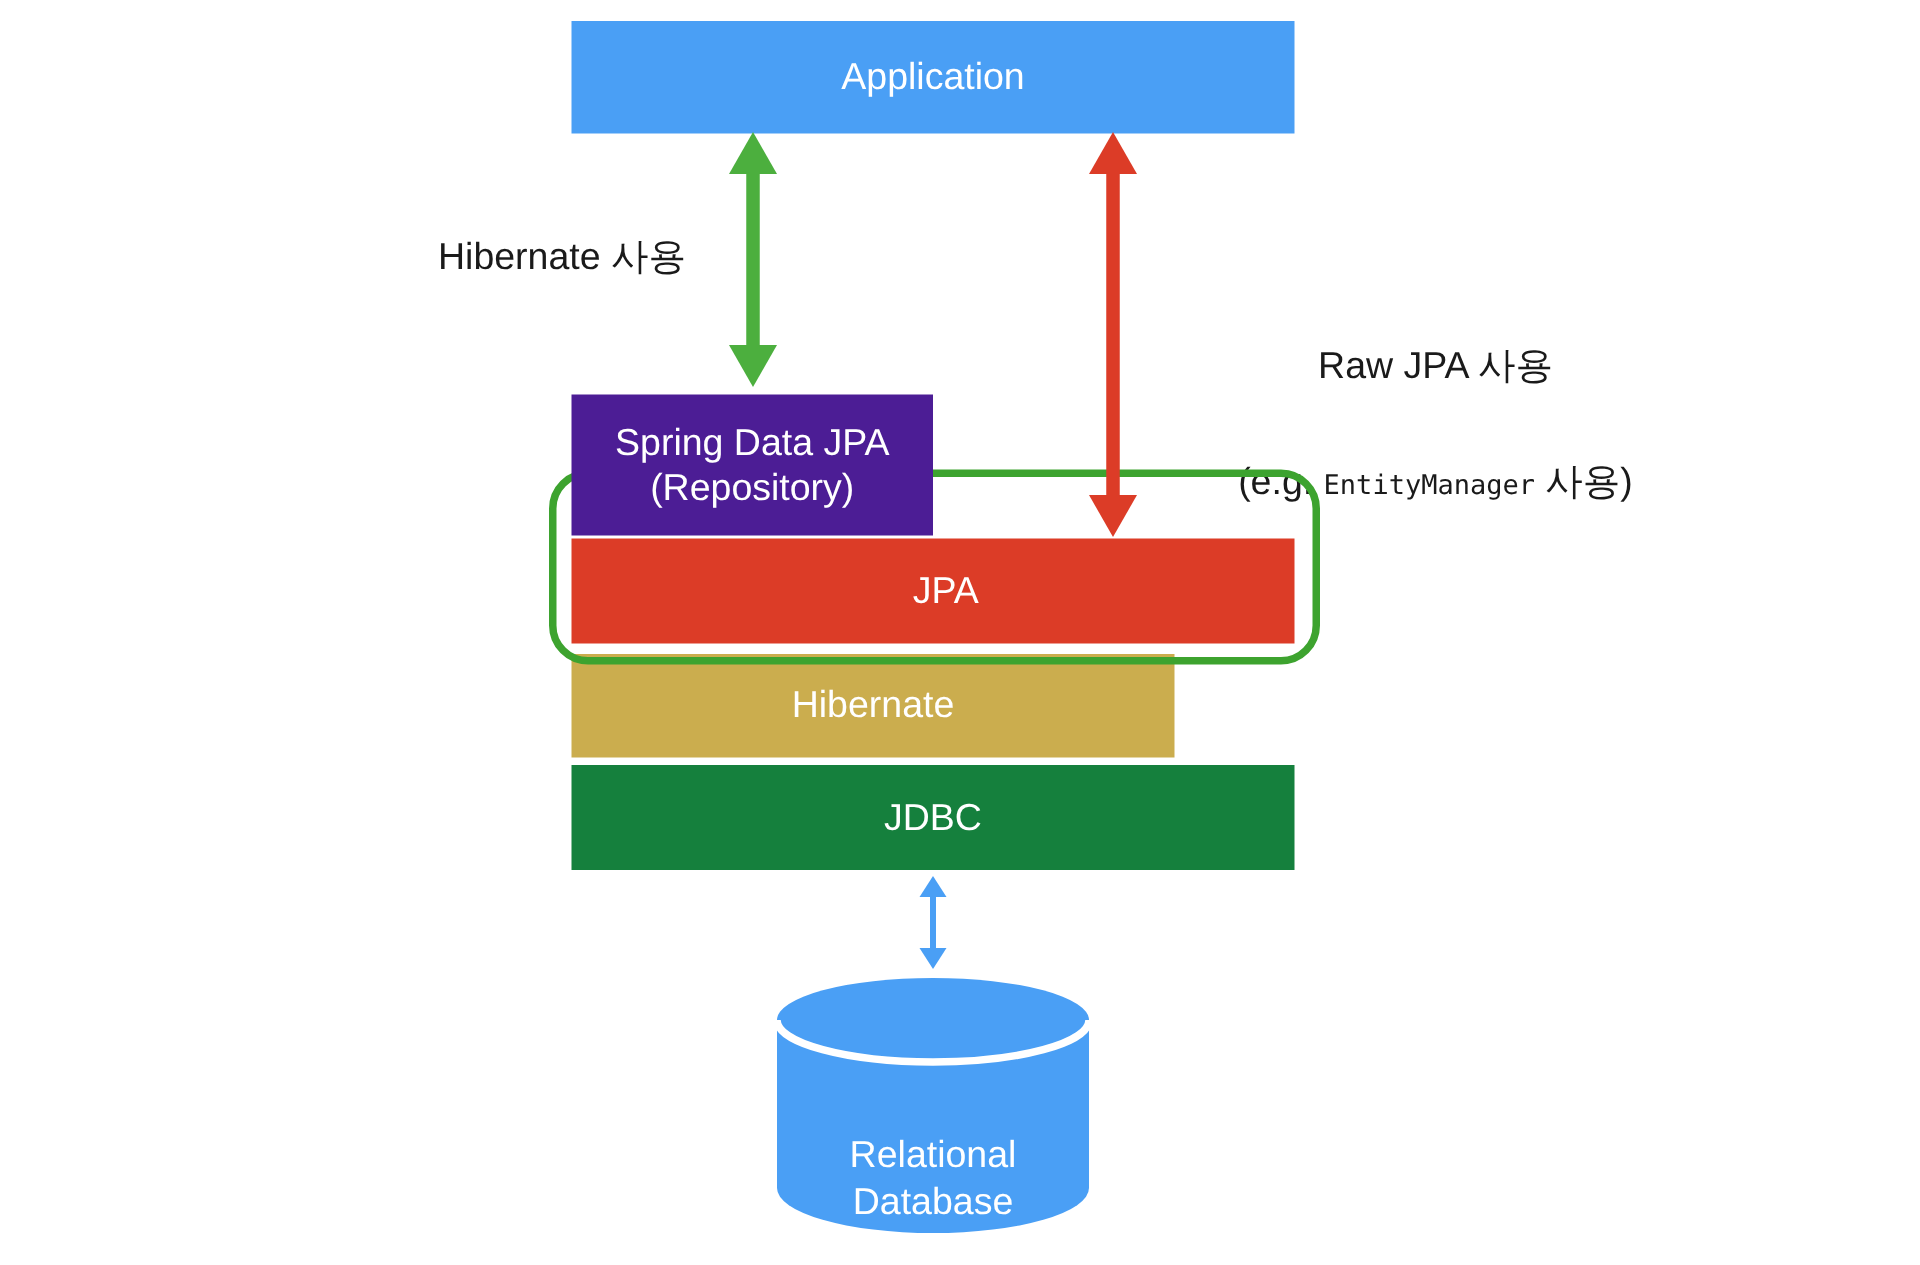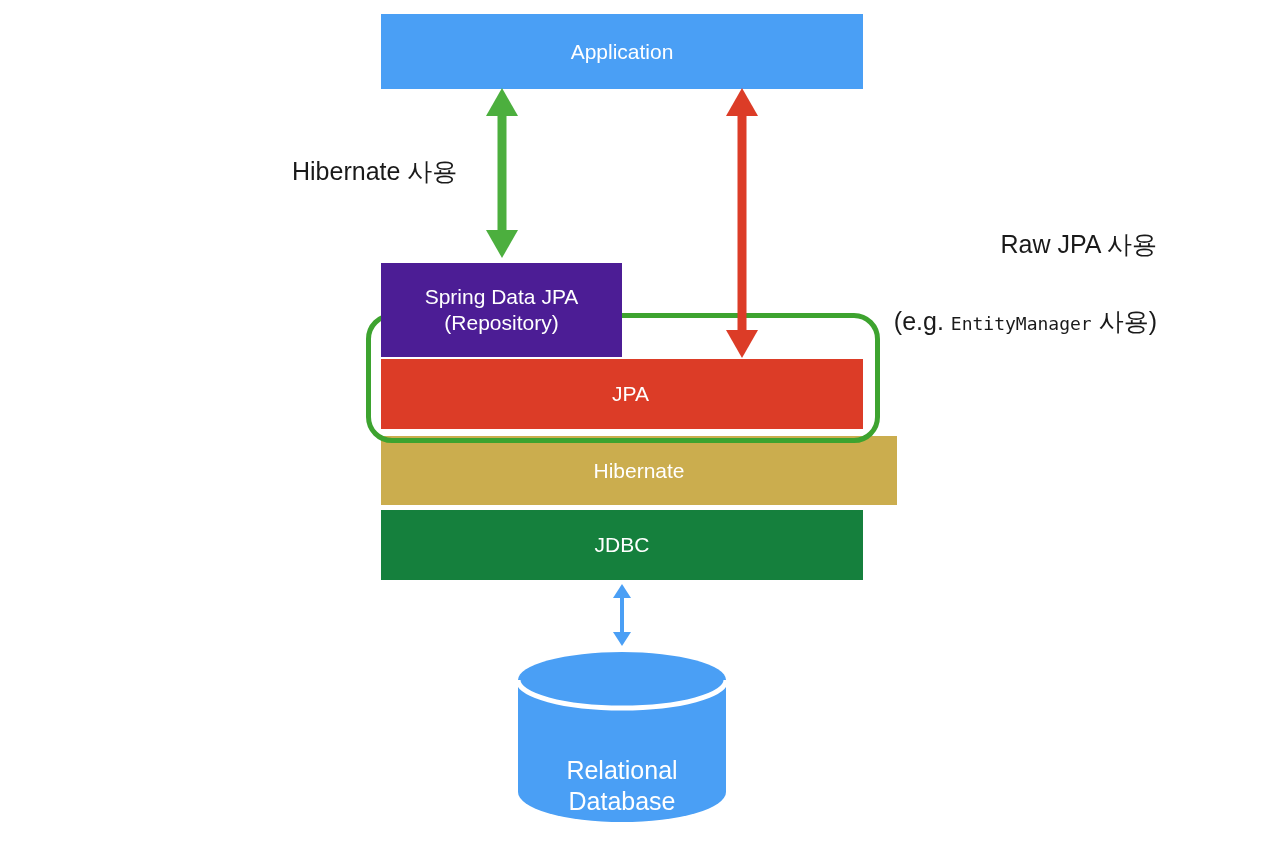--- a/index.html
+++ b/index.html
@@ -16,21 +16,21 @@
     height: 843px;
     background: #ffffff;
     overflow: hidden;
   }
   .layer-box {
     position: absolute;
     display: flex;
     align-items: center;
     justify-content: center;
     color: #ffffff;
-    font-size: 21px;
+    font-size: 25px;
     line-height: 1.22;
     text-align: center;
     box-sizing: border-box;
     white-space: pre-line;
   }
   #box-application {
     left: 381px;
     top: 14px;
     width: 482px;
     height: 75px;
@@ -49,21 +49,21 @@
     top: 359px;
     width: 482px;
     height: 70px;
     background: #dc3c27;
     z-index: 5;
     padding-left: 17px;
   }
   #box-hibernate {
     left: 381px;
     top: 436px;
-    width: 516px;
+    width: 402px;
     height: 69px;
     background: #cbad4e;
     z-index: 2;
   }
   #box-jdbc {
     left: 381px;
     top: 510px;
     width: 482px;
     height: 70px;
     background: #15803d;
@@ -104,21 +104,21 @@
   #label-repository {
     left: 292px;
     top: 152px;
     width: 210px;
     text-align: left;
   }
   #label-rawjpa {
     left: 757px;
     top: 186px;
     width: 400px;
-    text-align: right;
+    text-align: center;
   }
   .mono {
     font-family: "DejaVu Sans Mono", "Liberation Mono", monospace;
     font-size: 18px;
   }
 
   
   #db-cylinder {
     position: absolute;
     left: 516px;

